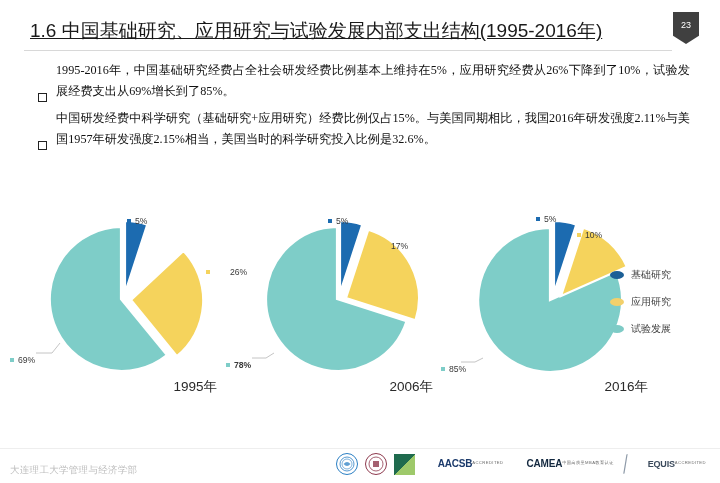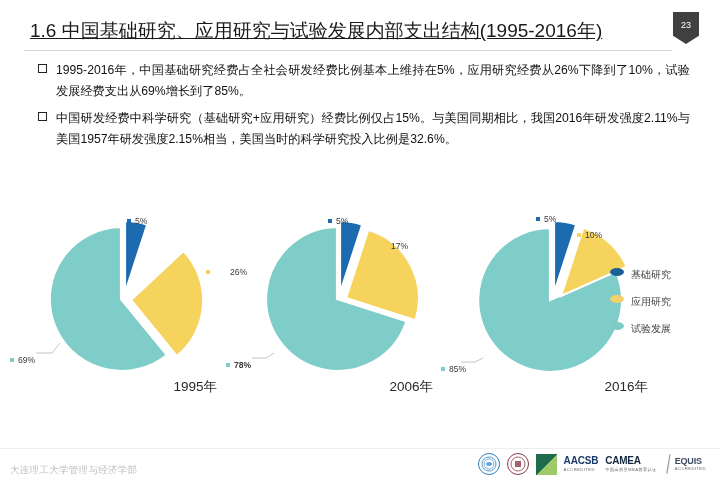--- a/index.html
+++ b/index.html
@@ -56,22 +56,23 @@
 
   
   .bullets {
     position: absolute;
     left: 30px;
     top: 60px;
     width: 660px;
   }
   .bullet-row {
     display: flex;
-    align-items: flex-start;
+    align-items: flex-end;
     margin-bottom: 6px;
+    font-family: Liberation Serif, serif;
   }
   .bullet-marker {
     flex: 0 0 auto;
     width: 9px;
     height: 9px;
     border: 1.6px solid #222;
     margin: 4px 9px 0 8px;
     box-sizing: border-box;
   }
   .bullet-text {
@@ -130,20 +131,21 @@
   }
 
   
   .legend {
     position: absolute;
     left: 610px;
     top: 268px;
   }
   .legend-item {
     display: flex;
+    align-items: center;
     margin-bottom: 13px;
   }
   .legend-swatch {
     width: 14px;
     height: 8px;
     border-radius: 50%;
     margin-right: 7px;
     flex: 0 0 auto;
   }
   .legend-label {
@@ -196,22 +198,23 @@
     border: 1.4px solid #8e3a4e;
     color: #8e3a4e;
   }
   .logo-aacsb-mark {
     width: 21px;
     height: 21px;
     background: linear-gradient(135deg,#1f6b4e 0 50%, #9ec96a 50% 100%);
   }
   .logo-text-block {
     display: flex;
-    flex-direction: column;
+    flex-direction: row;
     line-height: 1;
+    margin-left: 16px;
   }
   .logo-main {
     font-size: 10px;
     font-weight: bold;
     color: #1b3a6b;
     letter-spacing: -0.2px;
   }
   .logo-sub {
     font-size: 4.2px;
     color: #6b6b6b;

